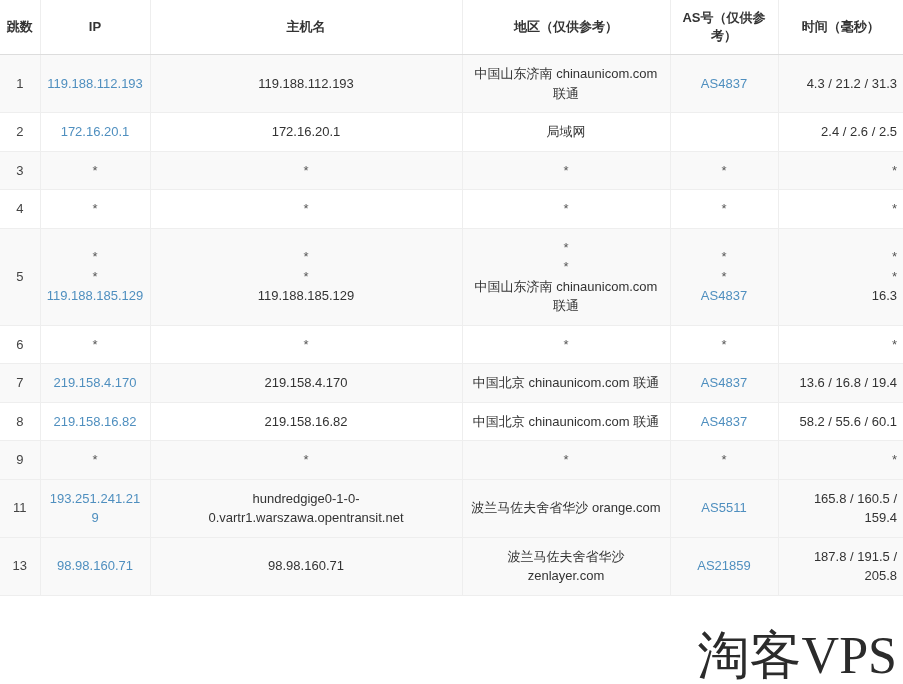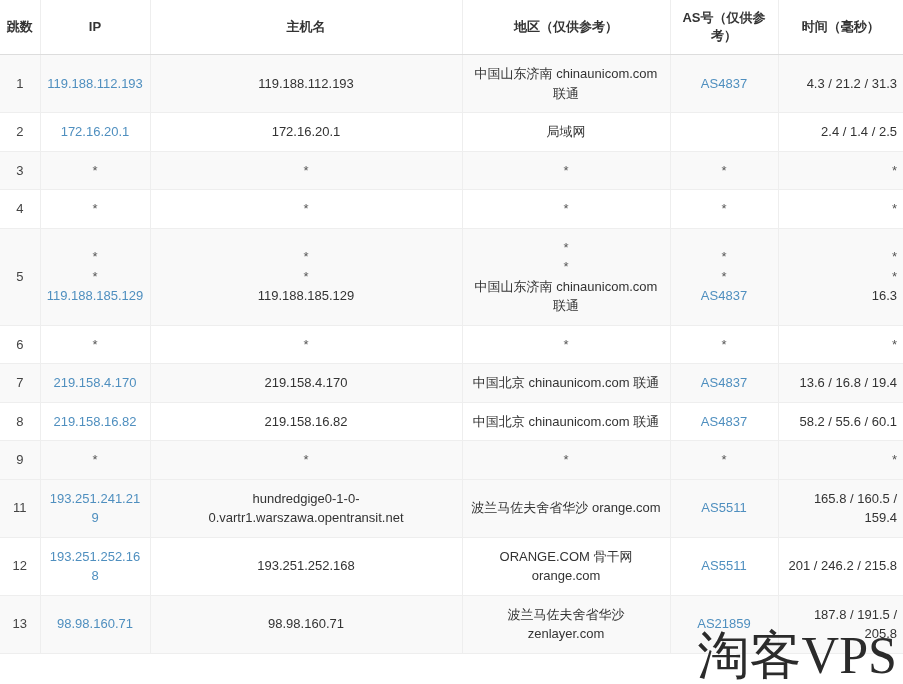--- a/index.html
+++ b/index.html
@@ -132,21 +132,21 @@
         <td>
           <span class="cell-line">172.16.20.1</span>
         </td>
         <td>
           <span class="cell-line">局域网</span>
         </td>
         <td>
           <span class="cell-line"></span>
         </td>
         <td>
-          <span class="cell-line">2.4 / 1.4 / 2.5</span>
+          <span class="cell-line">2.4 / 2.6 / 2.5</span>
         </td>
       </tr>
       <tr class="stripe">
         <td><span class="hop-num">3</span></td>
         <td>
           <span class="cell-star">*</span>
         </td>
         <td>
           <span class="cell-star">*</span>
         </td>
@@ -289,38 +289,20 @@
         <td>
           <span class="cell-line">波兰马佐夫舍省华沙 orange.com</span>
         </td>
         <td>
           <span class="cell-line"><a class="cell-link" href="#">AS5511</a></span>
         </td>
         <td>
           <span class="cell-line">165.8 / 160.5 / 159.4</span>
         </td>
       </tr>
-      <tr class="plain">
-        <td><span class="hop-num">12</span></td>
-        <td>
-          <span class="cell-line"><a class="cell-link" href="#">193.251.252.168</a></span>
-        </td>
-        <td>
-          <span class="cell-line">193.251.252.168</span>
-        </td>
-        <td>
-          <span class="cell-line">ORANGE.COM 骨干网 orange.com</span>
-        </td>
-        <td>
-          <span class="cell-line"><a class="cell-link" href="#">AS5511</a></span>
-        </td>
-        <td>
-          <span class="cell-line">201 / 246.2 / 215.8</span>
-        </td>
-      </tr>
       <tr class="stripe">
         <td><span class="hop-num">13</span></td>
         <td>
           <span class="cell-line"><a class="cell-link" href="#">98.98.160.71</a></span>
         </td>
         <td>
           <span class="cell-line">98.98.160.71</span>
         </td>
         <td>
           <span class="cell-line">波兰马佐夫舍省华沙 zenlayer.com</span>

